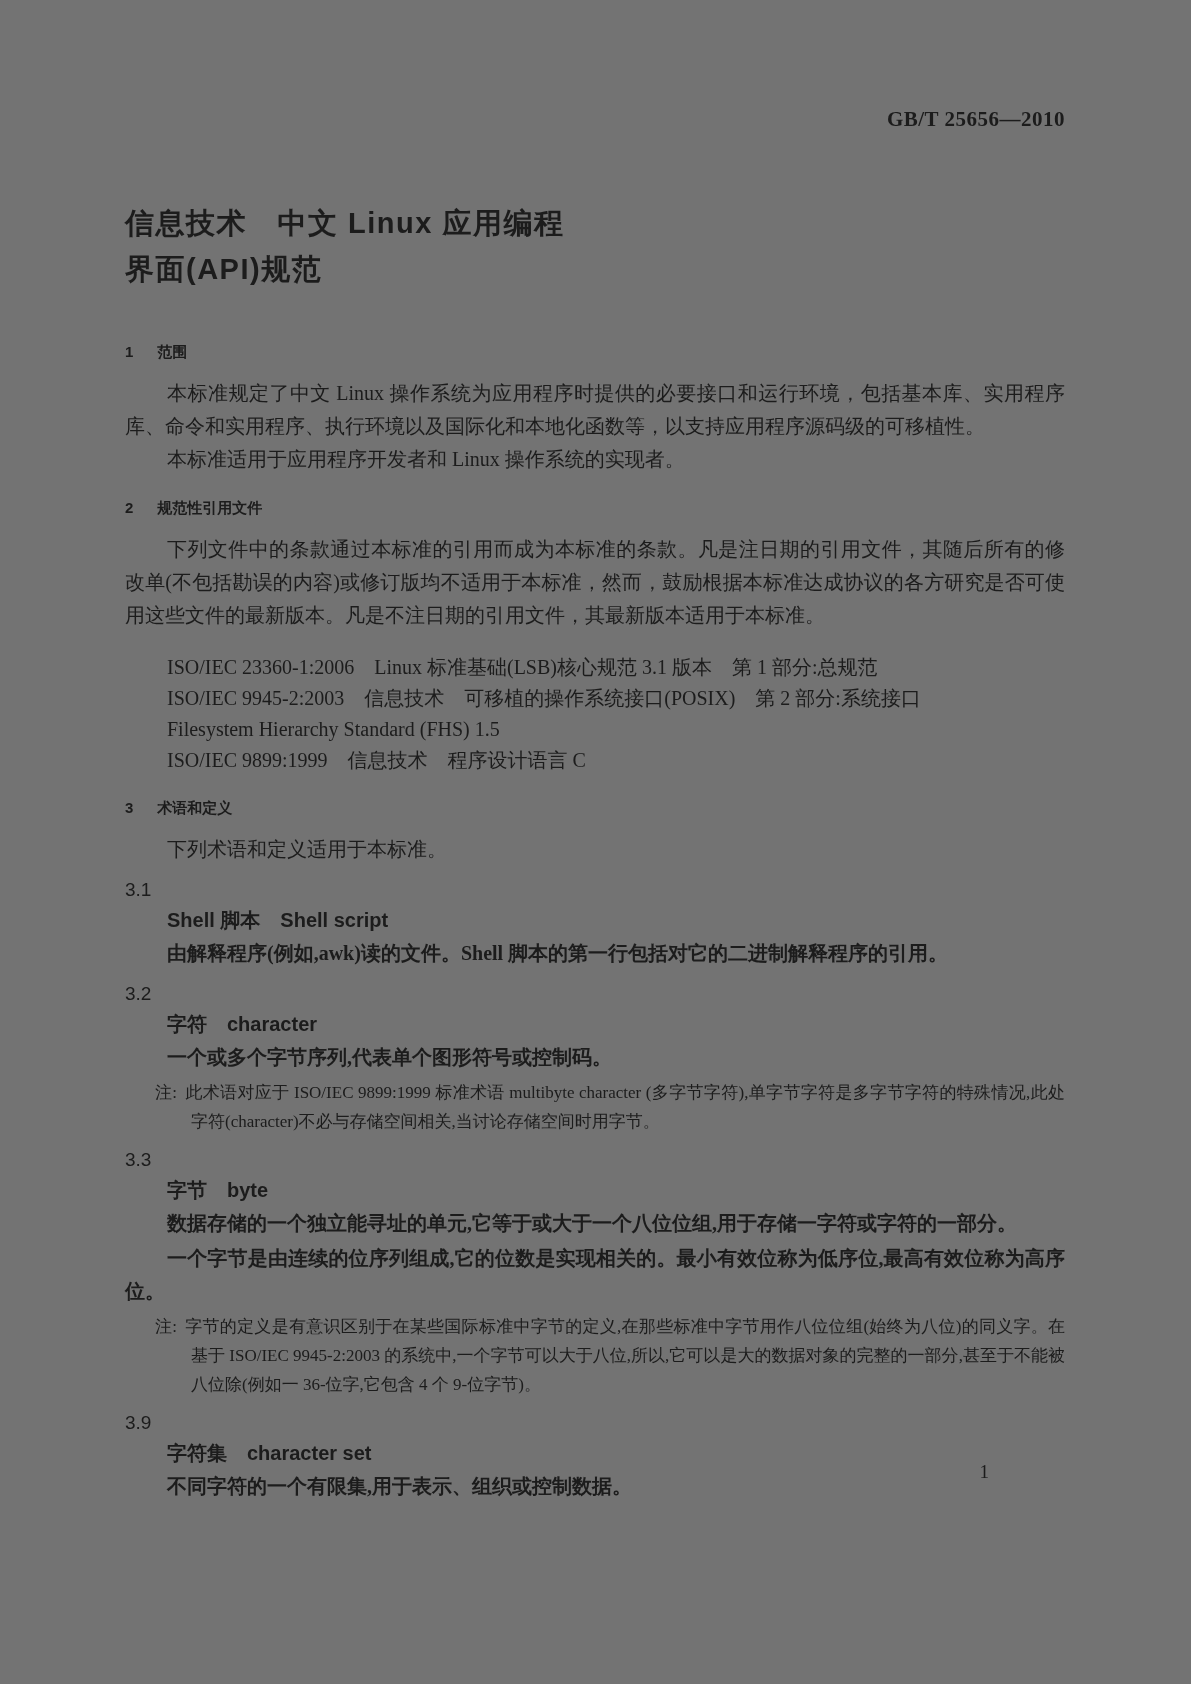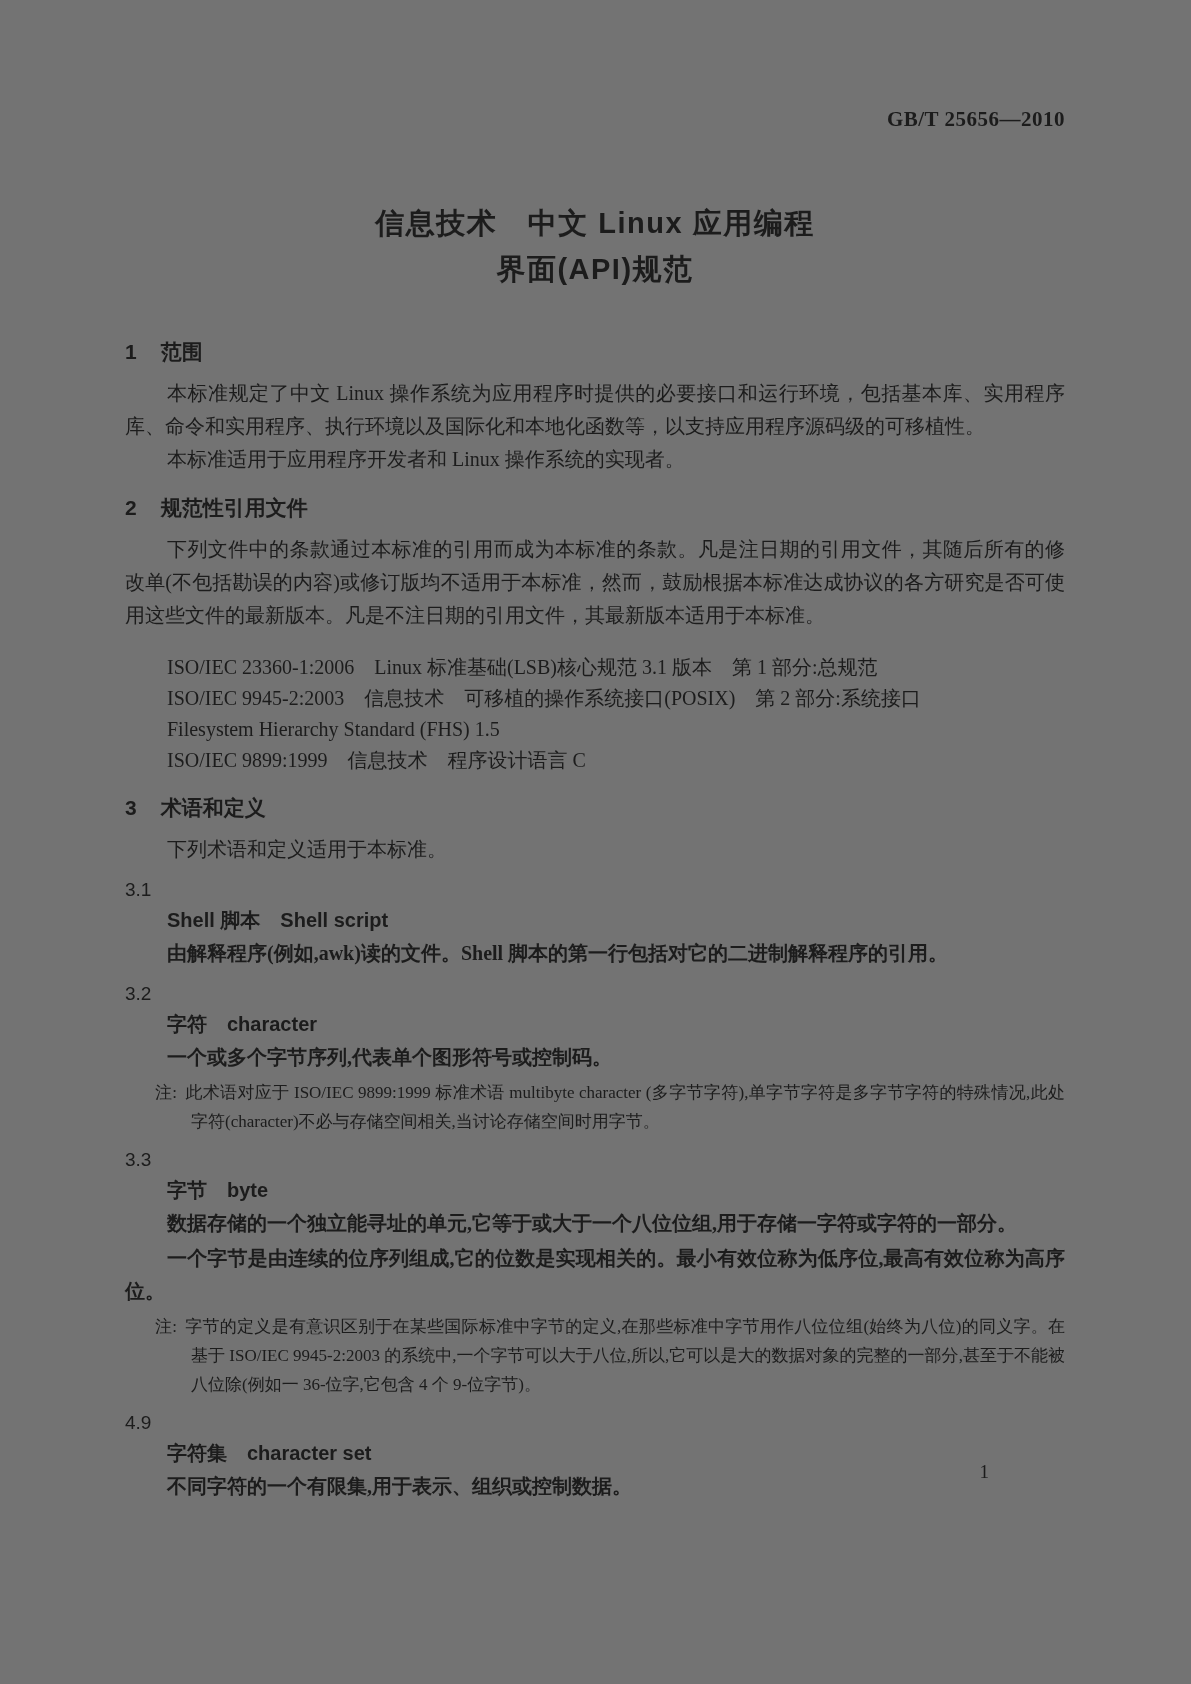--- a/index.html
+++ b/index.html
@@ -13,32 +13,32 @@
     padding:106px 126px 0 125px;
   }
   .doc-number {
     text-align:right;
     font-weight:700;
     font-size:21px; line-height:26px;
     letter-spacing:.5px;
   }
   .doc-title {
     margin:68px 0 0 0;
-    text-align:center;
+    text-align:left;
     font-weight:700;
     font-family:"Liberation Sans","DejaVu Sans",sans-serif;
     font-size:29px; line-height:46px;
     letter-spacing:1.5px;
   }
   .doc-title span { display:block; }
   .sec-heading {
     margin:46px 0 0 0;
     font-family:"Liberation Sans","DejaVu Sans",sans-serif;
     font-weight:700;
-    font-size:21px; line-height:28px;
+    font-size:15px; line-height:28px;
   }
   .sec-heading.tight { margin-top:18px; }
   .sec-num { display:inline-block; margin-right:24px; }
   .para {
     margin:0;
     font-size:20px; line-height:33px;
     text-align:justify;
     text-indent:42px;
   }
   .para.gap { margin-top:11px;font-family:Liberation Serif, serif; }
@@ -122,21 +122,21 @@
 
     <div class="term">
       <div class="term-num">3.3</div>
       <div class="term-name">字节　byte</div>
       <p class="para">数据存储的一个独立能寻址的单元,它等于或大于一个八位位组,用于存储一字符或字符的一部分。</p>
       <p class="para">一个字节是由连续的位序列组成,它的位数是实现相关的。最小有效位称为低序位,最高有效位称为高序位。</p>
       <p class="note"><span class="note-label">注:</span><span>字节的定义是有意识区别于在某些国际标准中字节的定义,在那些标准中字节用作八位位组(始终为八位)的同义字。在基于 ISO/IEC 9945-2:2003 的系统中,一个字节可以大于八位,所以,它可以是大的数据对象的完整的一部分,甚至于不能被八位除(例如一 36-位字,它包含 4 个 9-位字节)。</span></p>
     </div>
 
     <div class="term">
-      <div class="term-num">4.9</div>
+      <div class="term-num">3.9</div>
       <div class="term-name">字符集　character set</div>
       <p class="para">不同字符的一个有限集,用于表示、组织或控制数据。</p>
     </div>
   </div>
 
   <div class="page-number">1</div>
 
 </div>
 
 </body></html>

